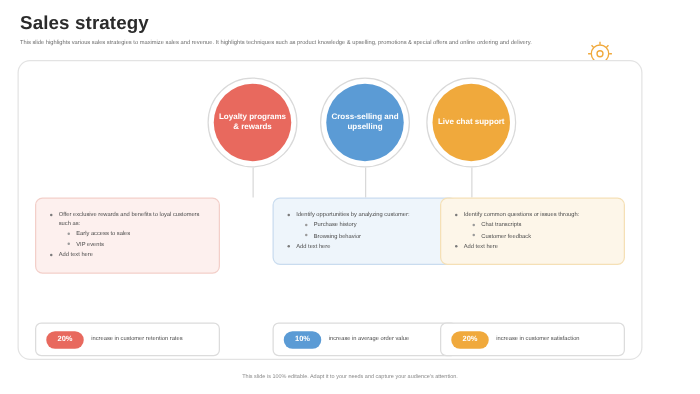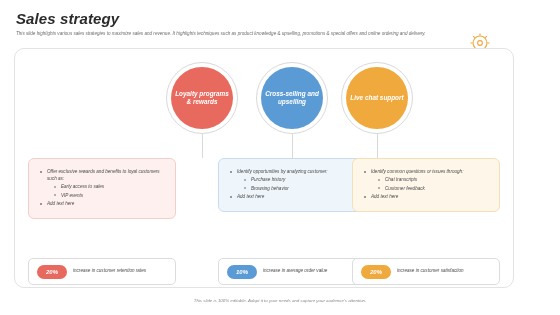--- a/index.html
+++ b/index.html
@@ -13,21 +13,20 @@
     font-family: "Liberation Sans", sans-serif;
     overflow: hidden;
     position: relative;
   }
   .slide {
     position: absolute;
     left: 0; top: 0;
     width: 505px;
     height: 315px;
     background: #ffffff;
-    font-style: italic;
   }
   
   .title {
     position: absolute;
     left: 16px;
     top: 10px;
     font-size: 15px;
     font-weight: bold;
     color: #2b2b2b;
     letter-spacing: 0.1px;

